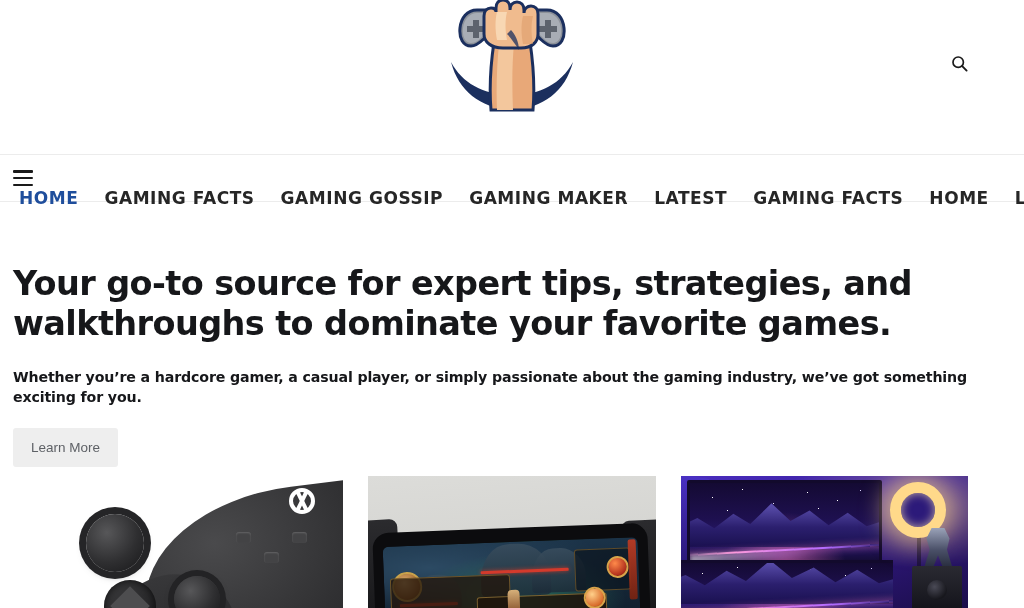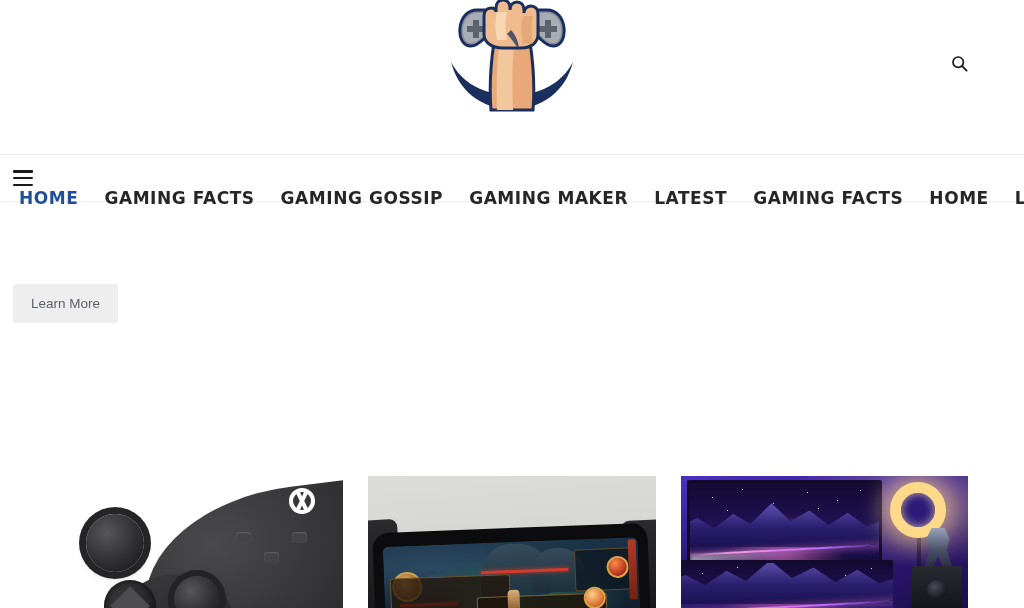--- a/index.html
+++ b/index.html
@@ -551,20 +551,22 @@
     <li class="nav-item">GAMING MAKER</li>
     <li class="nav-item">LATEST</li>
     <li class="nav-item">GAMING FACTS</li>
     <li class="nav-item">HOME</li>
     <li class="nav-item">LATEST</li>
   </ul>
 
 </nav>
 
 <section class="hero">
+  <h1 class="hero-title">Your go-to source for expert tips, strategies, and walkthroughs to dominate your favorite games.</h1>
+  <p class="hero-sub">Whether you’re a hardcore gamer, a casual player, or simply passionate about the gaming industry, we’ve got something exciting for you.</p>
   <button class="hero-cta">Learn More</button>
 </section>
 
 <section class="gallery">
 
   <figure class="gallery-card shot-controller">
     <div class="pad-body"></div>
     <div class="pad-grip"></div>
     <div class="xlogo"></div>
     <div class="stick"></div>

